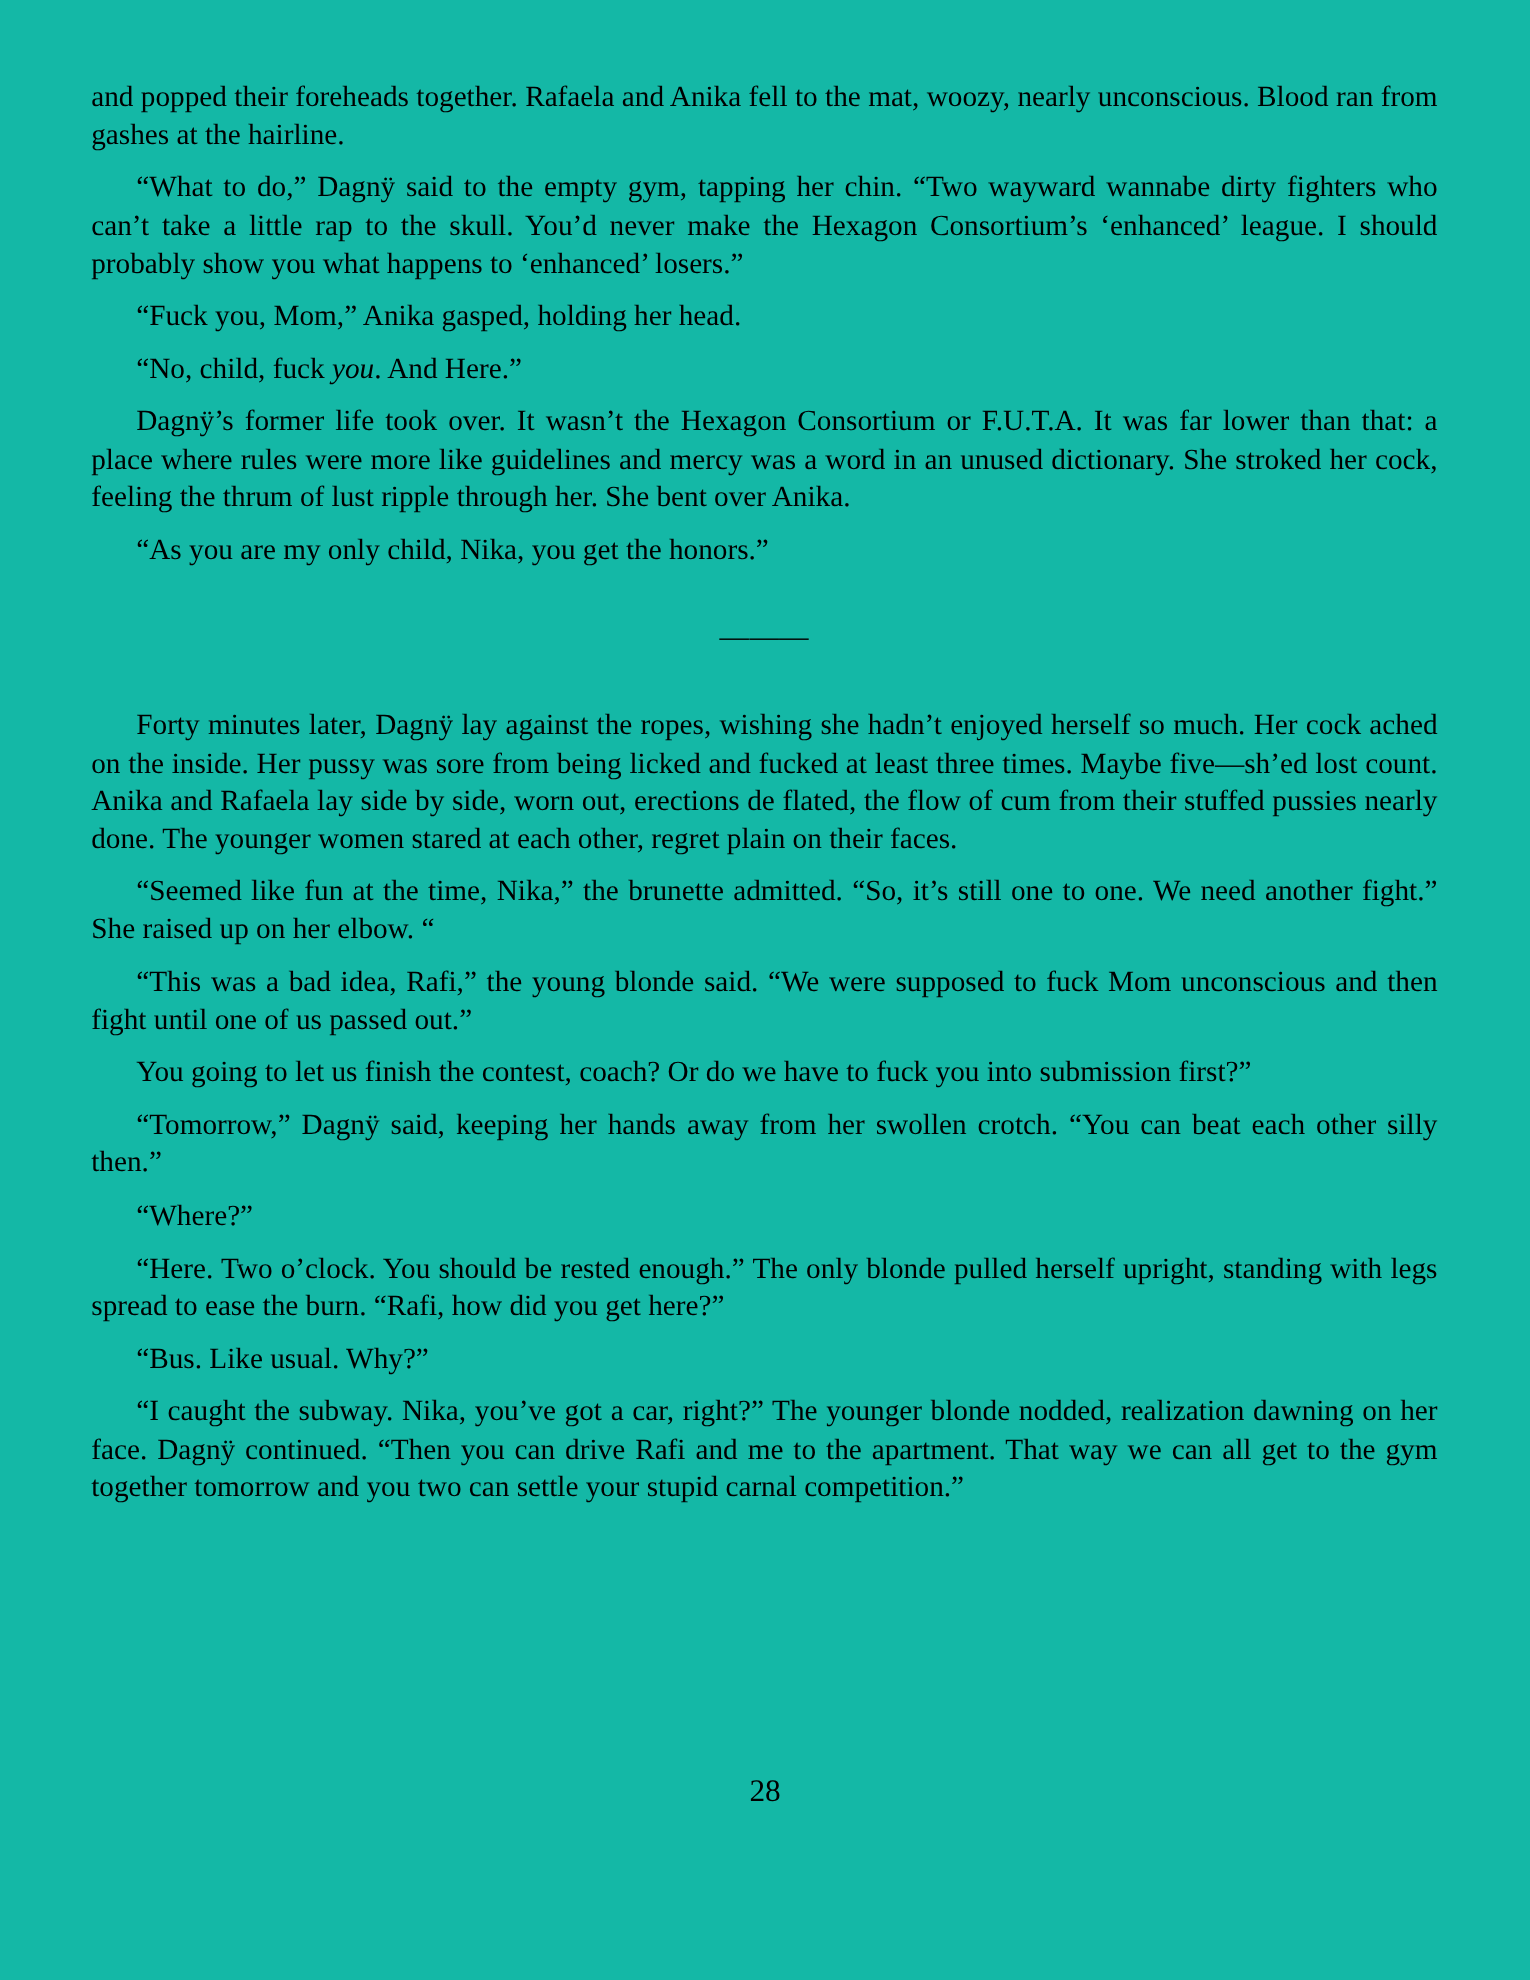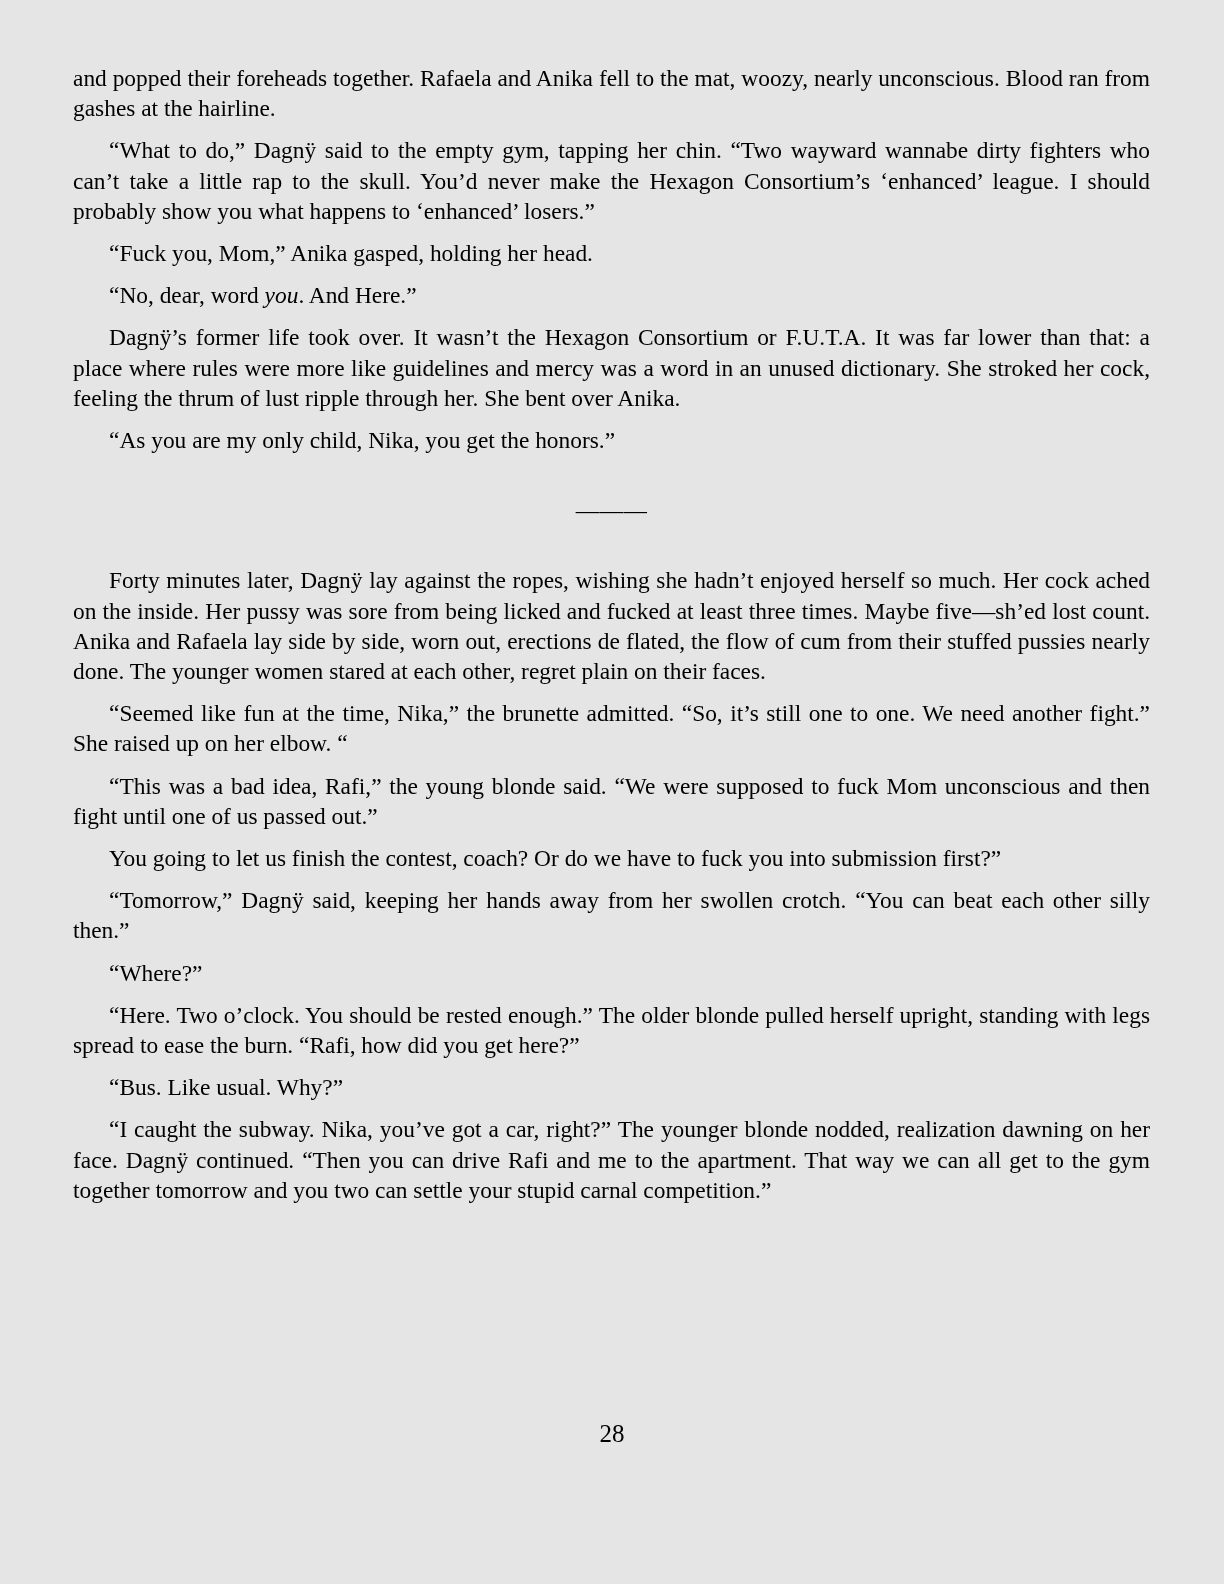--- a/index.html
+++ b/index.html
@@ -6,21 +6,21 @@
     margin: 0;
     padding: 0;
     background: #ffffff;
   }
 
   .page {
     position: relative;
     width: 1224px;
     height: 1584px;
     margin: 0 auto;
-    background: #e5e5e5;
+    background: #14b8a6;
     box-sizing: border-box;
     overflow: hidden;
   }
 
   .text-column {
     position: absolute;
     left: 73px;
     top: 63px;
     width: 1077px;
     font-family: "Liberation Serif", "DejaVu Serif", serif;
@@ -81,38 +81,38 @@
 
 <div class="page">
 
   <div class="text-column">
 
     <div>
       <p class="para no-indent">and popped their foreheads together. Rafaela and Anika fell to the mat, woozy, nearly unconscious. Blood ran from gashes at the hairline.</p>
       <p class="para">“What to do,” Dagnÿ said to the empty gym, tapping her chin. “Two wayward wannabe dirty fighters who can’t take a little rap to the skull. You’d never make the Hexagon Consortium’s ‘enhanced’ league. I should probably show you what happens to ‘enhanced’ losers.”</p>
       <p class="para">“Fuck you, Mom,” Anika gasped, holding her head.</p>
       <p class="para">
-        <span>“No, dear, word </span><span class="em">you</span><span>. And Here.”</span>
+        <span>“No, child, fuck </span><span class="em">you</span><span>. And Here.”</span>
       </p>
       <p class="para">Dagnÿ’s former life took over. It wasn’t the Hexagon Consortium or F.U.T.A. It was far lower than that: a place where rules were more like guidelines and mercy was a word in an unused dictionary. She stroked her cock, feeling the thrum of lust ripple through her. She bent over Anika.</p>
       <p class="para">“As you are my only child, Nika, you get the honors.”</p>
     </div>
 
     <div class="break-wrap">
       <p class="scene-break">———</p>
     </div>
 
     <div>
       <p class="para">Forty minutes later, Dagnÿ lay against the ropes, wishing she hadn’t enjoyed herself so much. Her cock ached on the inside. Her pussy was sore from being licked and fucked at least three times. Maybe five—sh’ed lost count. Anika and Rafaela lay side by side, worn out, erections de flated, the flow of cum from their stuffed pussies nearly done. The younger women stared at each other, regret plain on their faces.</p>
       <p class="para">“Seemed like fun at the time, Nika,” the brunette admitted. “So, it’s still one to one. We need another fight.” She raised up on her elbow. “</p>
       <p class="para">“This was a bad idea, Rafi,” the young blonde said. “We were supposed to fuck Mom unconscious and then fight until one of us passed out.”</p>
       <p class="para">You going to let us finish the contest, coach? Or do we have to fuck you into submission first?”</p>
       <p class="para">“Tomorrow,” Dagnÿ said, keeping her hands away from her swollen crotch. “You can beat each other silly then.”</p>
       <p class="para">“Where?”</p>
-      <p class="para">“Here. Two o’clock. You should be rested enough.” The older blonde pulled herself upright, standing with legs spread to ease the burn. “Rafi, how did you get here?”</p>
+      <p class="para">“Here. Two o’clock. You should be rested enough.” The only blonde pulled herself upright, standing with legs spread to ease the burn. “Rafi, how did you get here?”</p>
       <p class="para">“Bus. Like usual. Why?”</p>
       <p class="para">“I caught the subway. Nika, you’ve got a car, right?” The younger blonde nodded, realization dawning on her face. Dagnÿ continued. “Then you can drive Rafi and me to the apartment. That way we can all get to the gym together tomorrow and you two can settle your stupid carnal competition.”</p>
     </div>
 
   </div>
 
   <div class="folio">28</div>
 
 </div>
 

